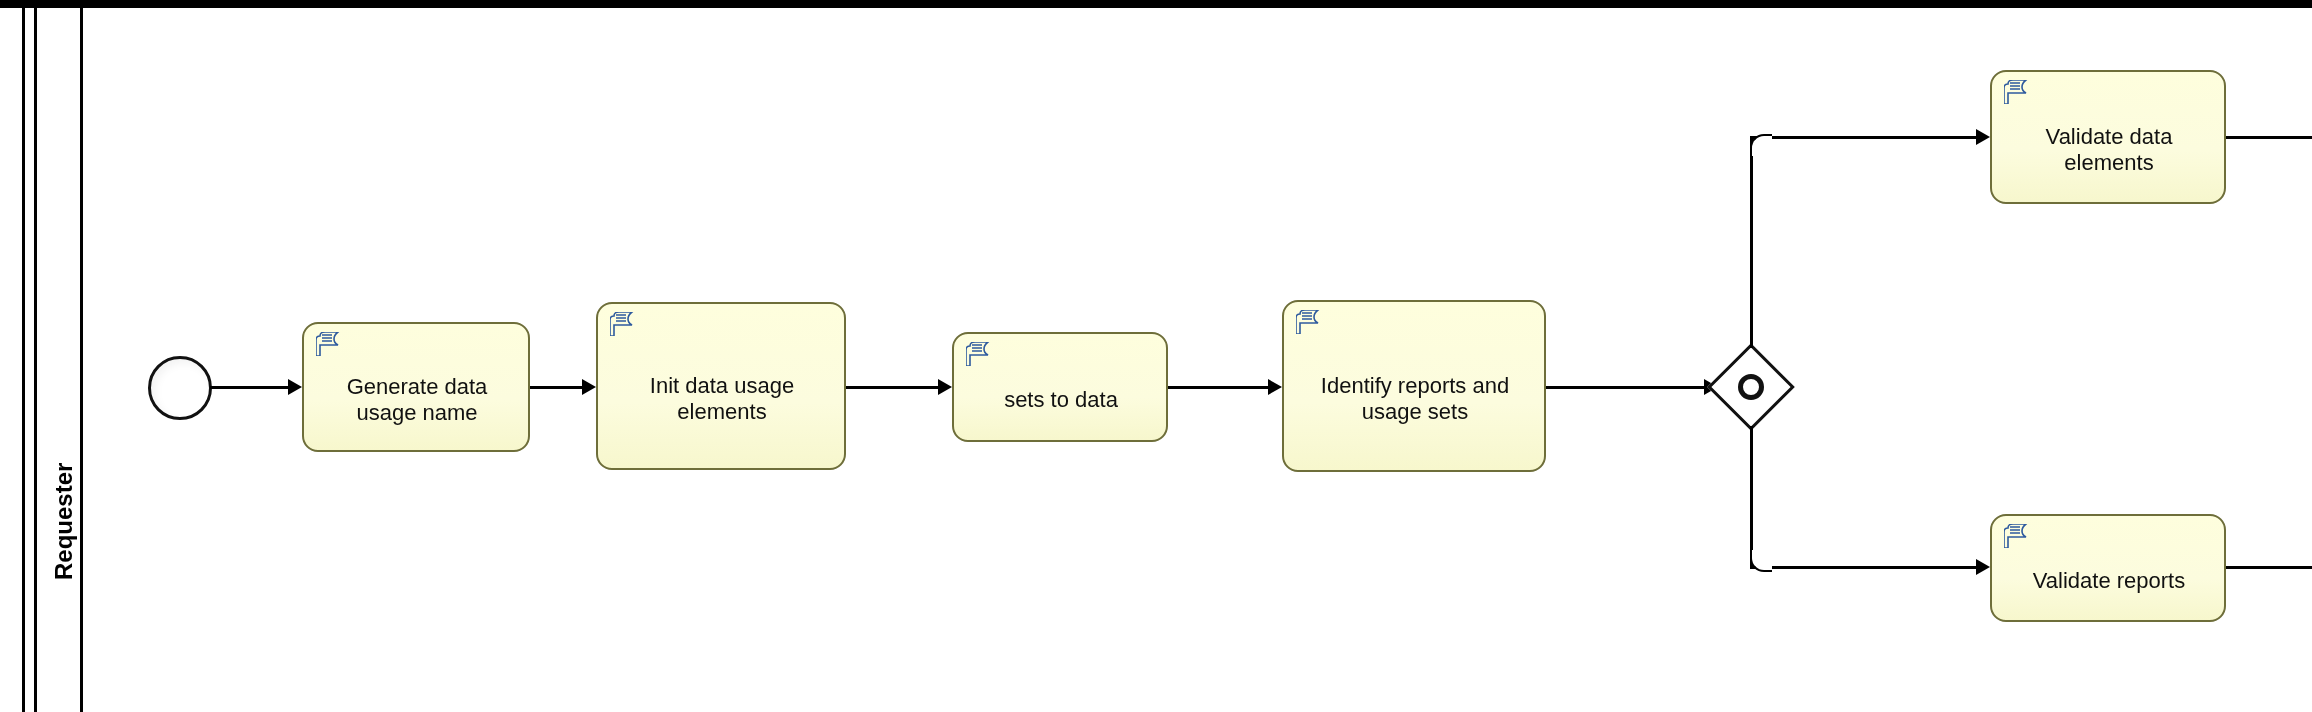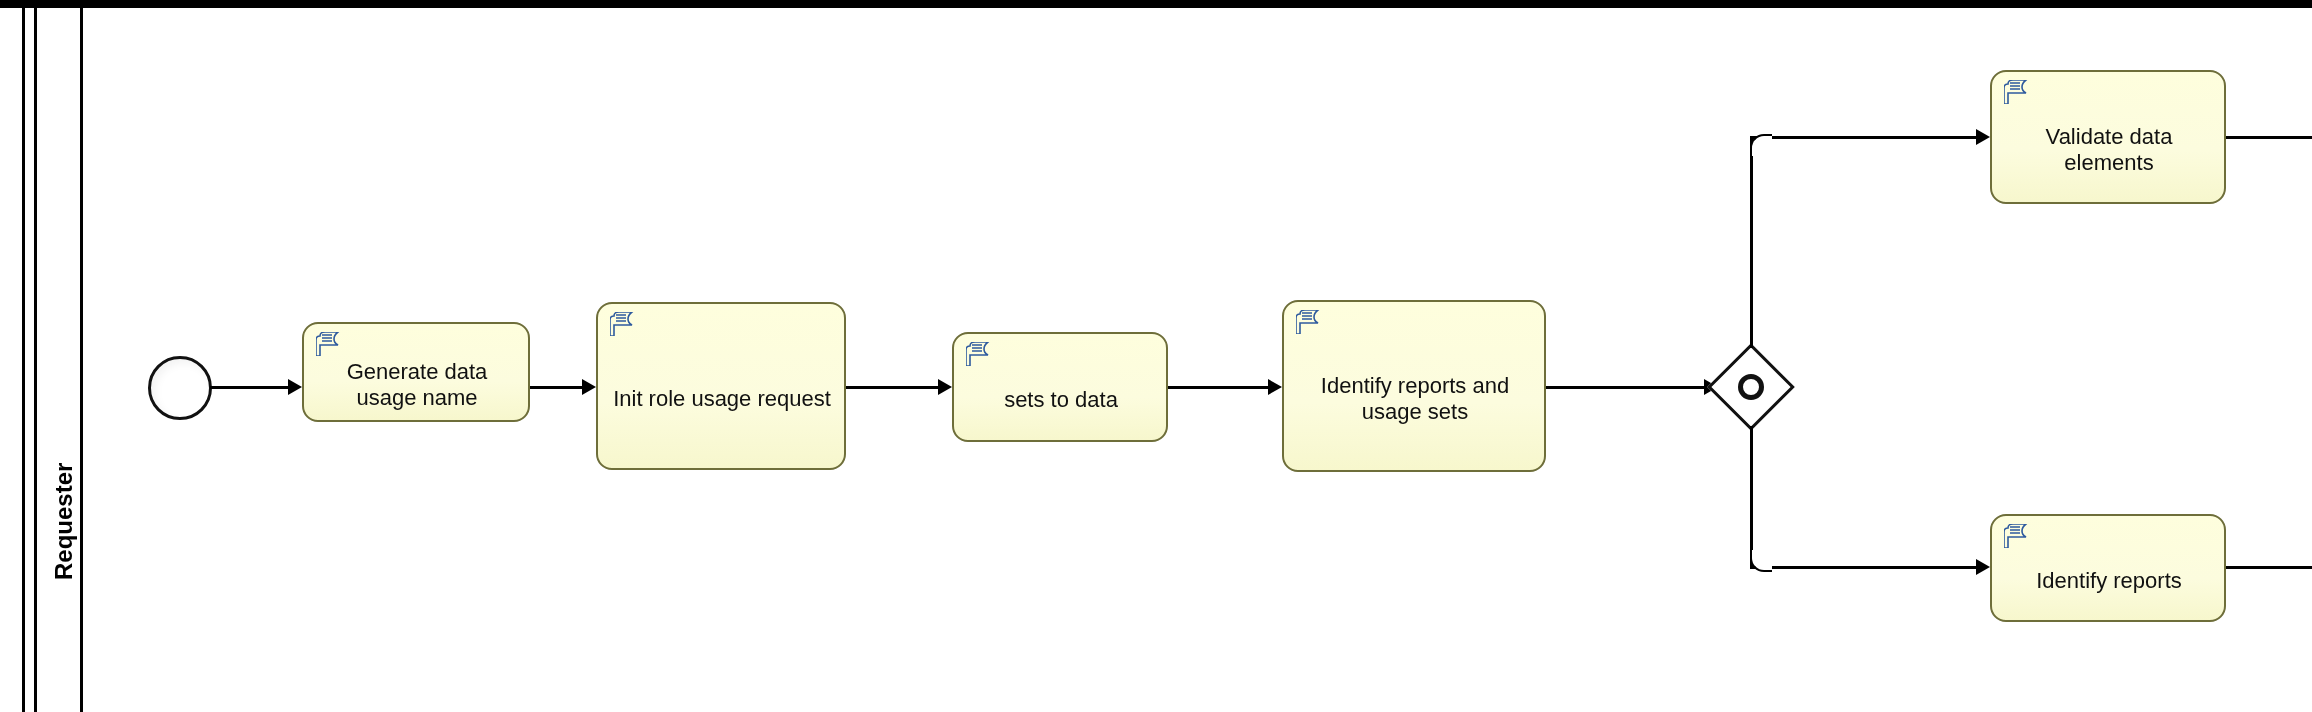--- a/index.html
+++ b/index.html
@@ -133,35 +133,35 @@
   <div class="vline" style="left:34px; top:8px; height:704px;"></div>
   <div class="vline" style="left:80px; top:8px; height:704px;"></div>
 
   <div class="lane-label" style="left:50px; top:580px;">Requester</div>
 
   <div class="start-event" style="left:148px; top:356px;"></div>
 
   <div class="flow-h" style="left:210px; top:386px; width:80px;"></div>
   <div class="arrow-right" style="left:288px; top:379px;"></div>
 
-  <div class="task" style="left:302px; top:322px; width:228px; height:100px;">
+  <div class="task" style="left:302px; top:322px; width:228px; height:130px;">
     <svg class="task-icon script-svg" width="26" height="24" viewBox="0 0 26 24">
       <path d="M4 4 Q4 0 9 0 L22 0 Q18 3 18 7 Q18 11 22 13 L8 13 L4 13 L4 24 L0 24 L0 8 Q0 4 4 4 Z M6 3 L16 3 M6 6 L16 6 M6 9 L16 9" fill="none" stroke="#2e5a9e" stroke-width="1.6"></path>
     </svg>
     <div class="task-text">Generate data usage name</div>
   </div>
 
   <div class="flow-h" style="left:530px; top:386px; width:54px;"></div>
   <div class="arrow-right" style="left:582px; top:379px;"></div>
 
   <div class="task" style="left:596px; top:302px; width:250px; height:168px;">
     <svg class="task-icon script-svg" width="26" height="24" viewBox="0 0 26 24">
       <path d="M4 4 Q4 0 9 0 L22 0 Q18 3 18 7 Q18 11 22 13 L8 13 L4 13 L4 24 L0 24 L0 8 Q0 4 4 4 Z M6 3 L16 3 M6 6 L16 6 M6 9 L16 9" fill="none" stroke="#2e5a9e" stroke-width="1.6"></path>
     </svg>
-    <div class="task-text">Init role usage request</div>
+    <div class="task-text">Init data usage elements</div>
   </div>
 
   <div class="flow-h" style="left:846px; top:386px; width:94px;"></div>
   <div class="arrow-right" style="left:938px; top:379px;"></div>
 
   <div class="task" style="left:952px; top:332px; width:216px; height:110px;">
     <svg class="task-icon script-svg" width="26" height="24" viewBox="0 0 26 24">
       <path d="M4 4 Q4 0 9 0 L22 0 Q18 3 18 7 Q18 11 22 13 L8 13 L4 13 L4 24 L0 24 L0 8 Q0 4 4 4 Z M6 3 L16 3 M6 6 L16 6 M6 9 L16 9" fill="none" stroke="#2e5a9e" stroke-width="1.6"></path>
     </svg>
     <div class="task-text">sets to data</div>
@@ -202,18 +202,18 @@
     </svg>
     <div class="task-text">Validate data elements</div>
   </div>
 
   <div class="flow-h" style="left:2226px; top:136px; width:86px;"></div>
 
   <div class="task" style="left:1990px; top:514px; width:236px; height:108px;">
     <svg class="task-icon script-svg" width="26" height="24" viewBox="0 0 26 24">
       <path d="M4 4 Q4 0 9 0 L22 0 Q18 3 18 7 Q18 11 22 13 L8 13 L4 13 L4 24 L0 24 L0 8 Q0 4 4 4 Z M6 3 L16 3 M6 6 L16 6 M6 9 L16 9" fill="none" stroke="#2e5a9e" stroke-width="1.6"></path>
     </svg>
-    <div class="task-text">Identify reports</div>
+    <div class="task-text">Validate reports</div>
   </div>
 
   <div class="flow-h" style="left:2226px; top:566px; width:86px;"></div>
 
 </div>
 
 </body></html>

